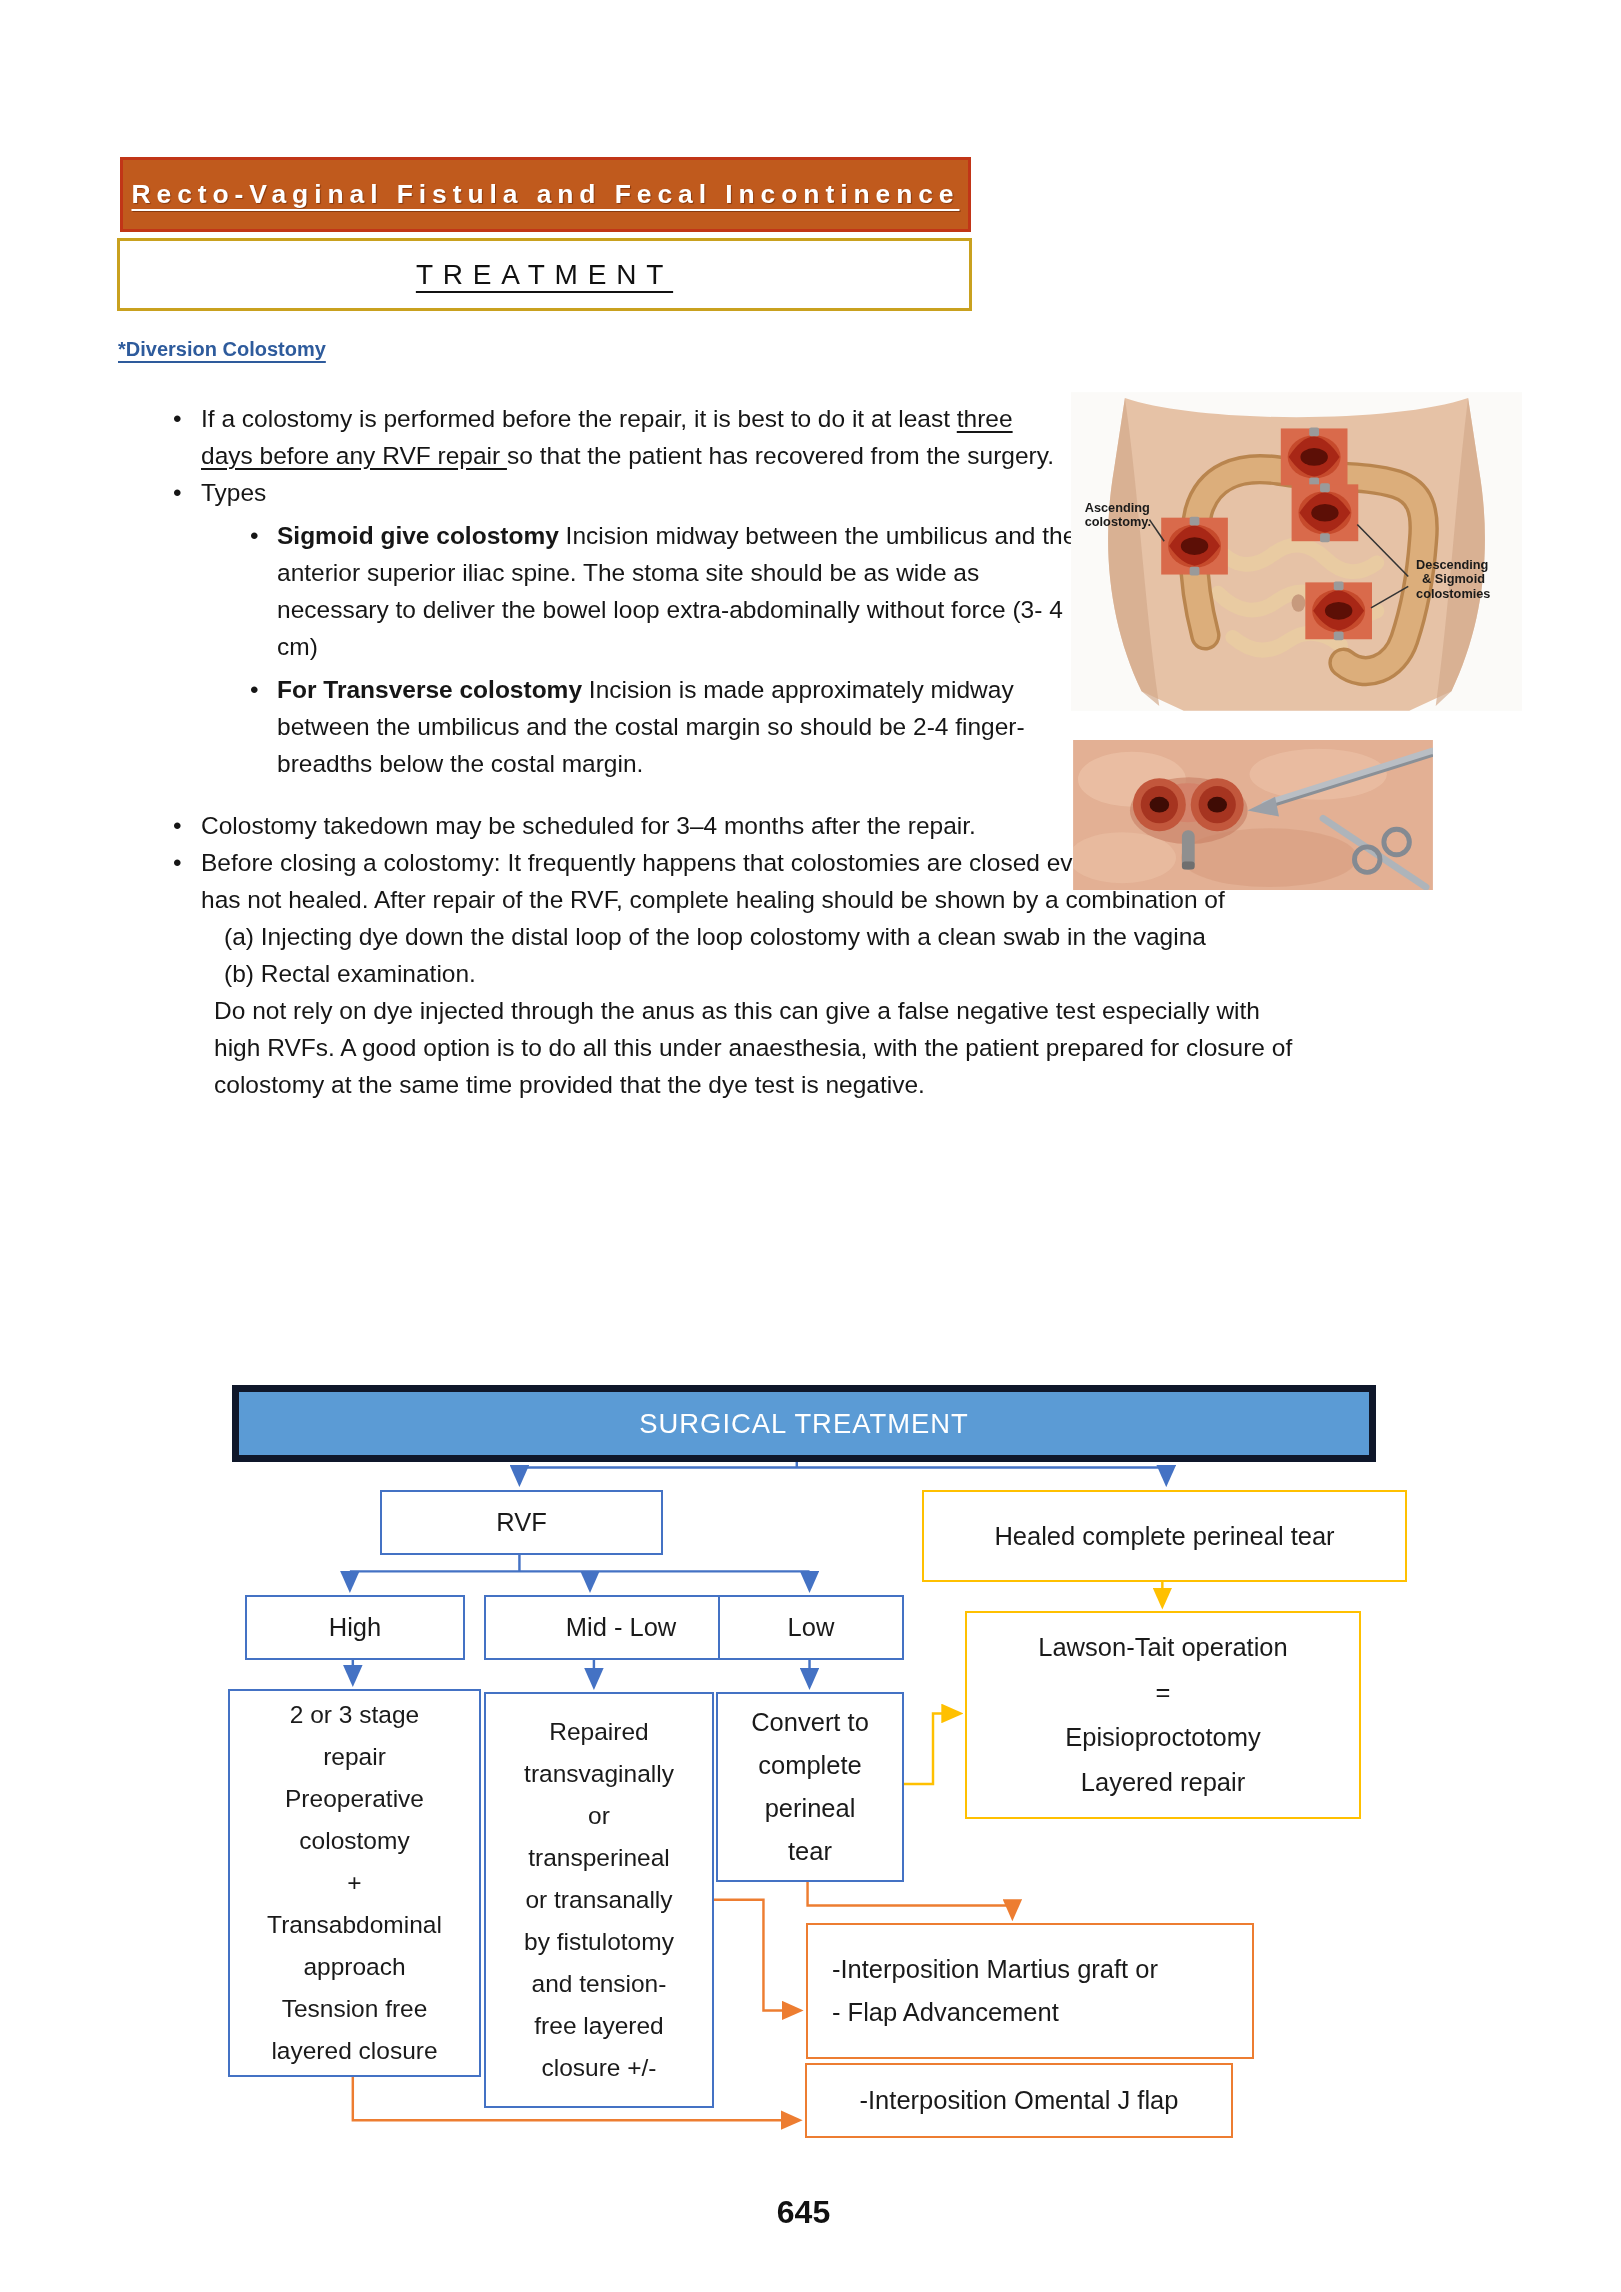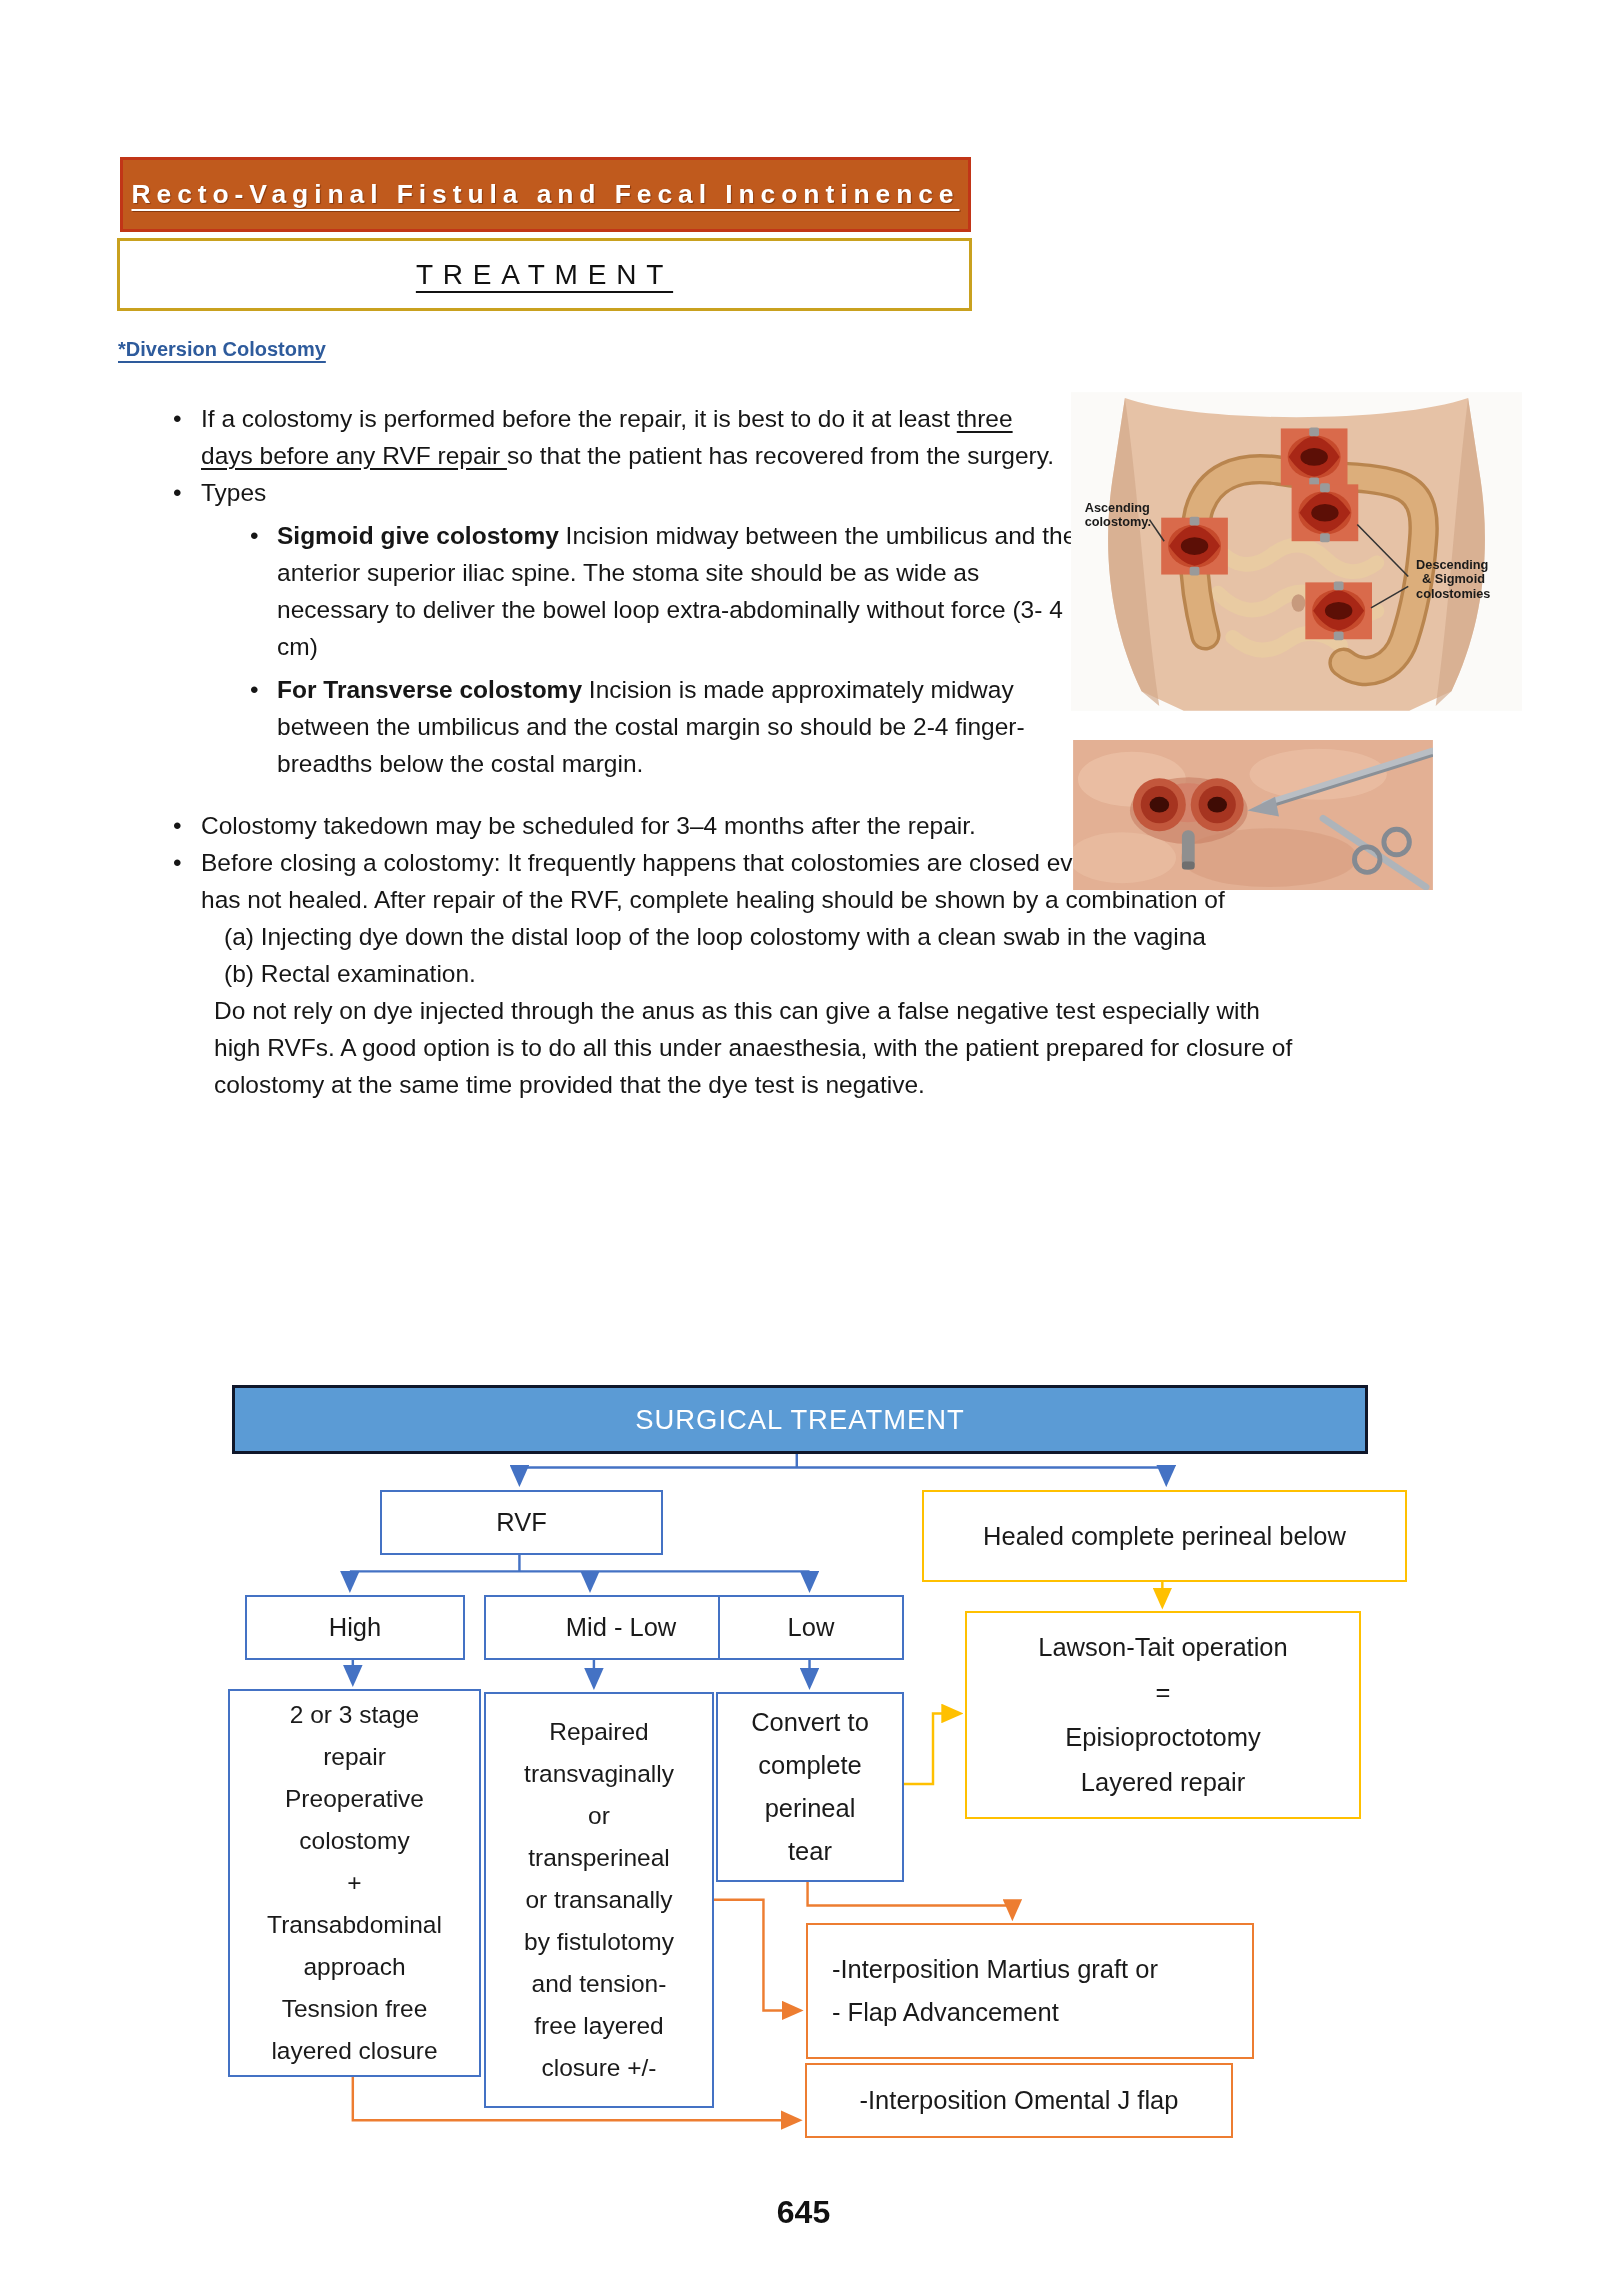--- a/index.html
+++ b/index.html
@@ -49,21 +49,21 @@
   .mt6{margin-top:5.9px;}
   .bold{font-weight:bold;}
   .und{text-decoration:underline; text-underline-offset:3.9px;}
 
   
   .fb{position:absolute; display:flex; align-items:center; justify-content:center;
       text-align:center; font-size:25.5px; color:#1a1a1a; background:#ffffff;}
   .fb-blue{border:2.9px solid #4472C4;}
   .fb-gold{border:2.9px solid #FFC000;}
   .fb-orange{border:2.9px solid #ED7D31;}
-  #fc-header{background:#5B9BD5; color:#ffffff; font-size:27.4px; letter-spacing:1px; border:3px solid #0f172a;}
+  #fc-header{background:#5B9BD5; color:#ffffff; font-size:27.4px; letter-spacing:1px; border:7px solid #0f172a;}
   .lh43{line-height:42px;}
   .lh44{line-height:43px;text-align:center;}
   .lh46{line-height:45px;}
   #fc-martius{justify-content:flex-start; text-align:left; padding-left:24px; line-height:43px;}
   #connectors{left:0; top:0; pointer-events:none;}
   #pagenum{left:725px; top:2194px; width:157px; text-align:center;
            font-size:32px; font-weight:bold; color:#111;}
 </style>
 </head>
 <body>
@@ -205,21 +205,21 @@
     </g>
     <g stroke="#ED7D31" stroke-width="2.5" fill="none">
       <polyline points="824,1916 824,1944 1033,1944 1033,1955" marker-end="url(#arrO)"></polyline>
       <polyline points="725,1938 779,1938 779,2051 815,2051" marker-end="url(#arrO)"></polyline>
       <polyline points="360,2115 360,2163 814,2163" marker-end="url(#arrO)"></polyline>
     </g>
   </svg>
 
   <div id="fc-header" class="fb" style="left:232px; top:1385px; width:1130px; height:63px;">SURGICAL TREATMENT</div>
   <div class="fb fb-blue" style="left:380px; top:1490px; width:279px; height:61px;">RVF</div>
-  <div class="fb fb-gold" style="left:922px; top:1490px; width:481px; height:88px;">Healed complete perineal below</div>
+  <div class="fb fb-gold" style="left:922px; top:1490px; width:481px; height:88px;">Healed complete perineal tear</div>
   <div class="fb fb-blue" style="left:245px; top:1595px; width:216px; height:61px;">High</div>
   <div class="fb fb-blue" style="left:484px; top:1595px; width:212px; height:61px;padding-left:29px;">Mid - Low</div>
   <div class="fb fb-blue" style="left:718px; top:1595px; width:182px; height:61px;">Low</div>
   <div class="fb fb-blue pre lh43" style="left:228px; top:1689px; width:249px; height:384px; font-size:24.5px;">2 or 3 stage
 repair
 Preoperative
 colostomy
 +
 Transabdominal
 approach

